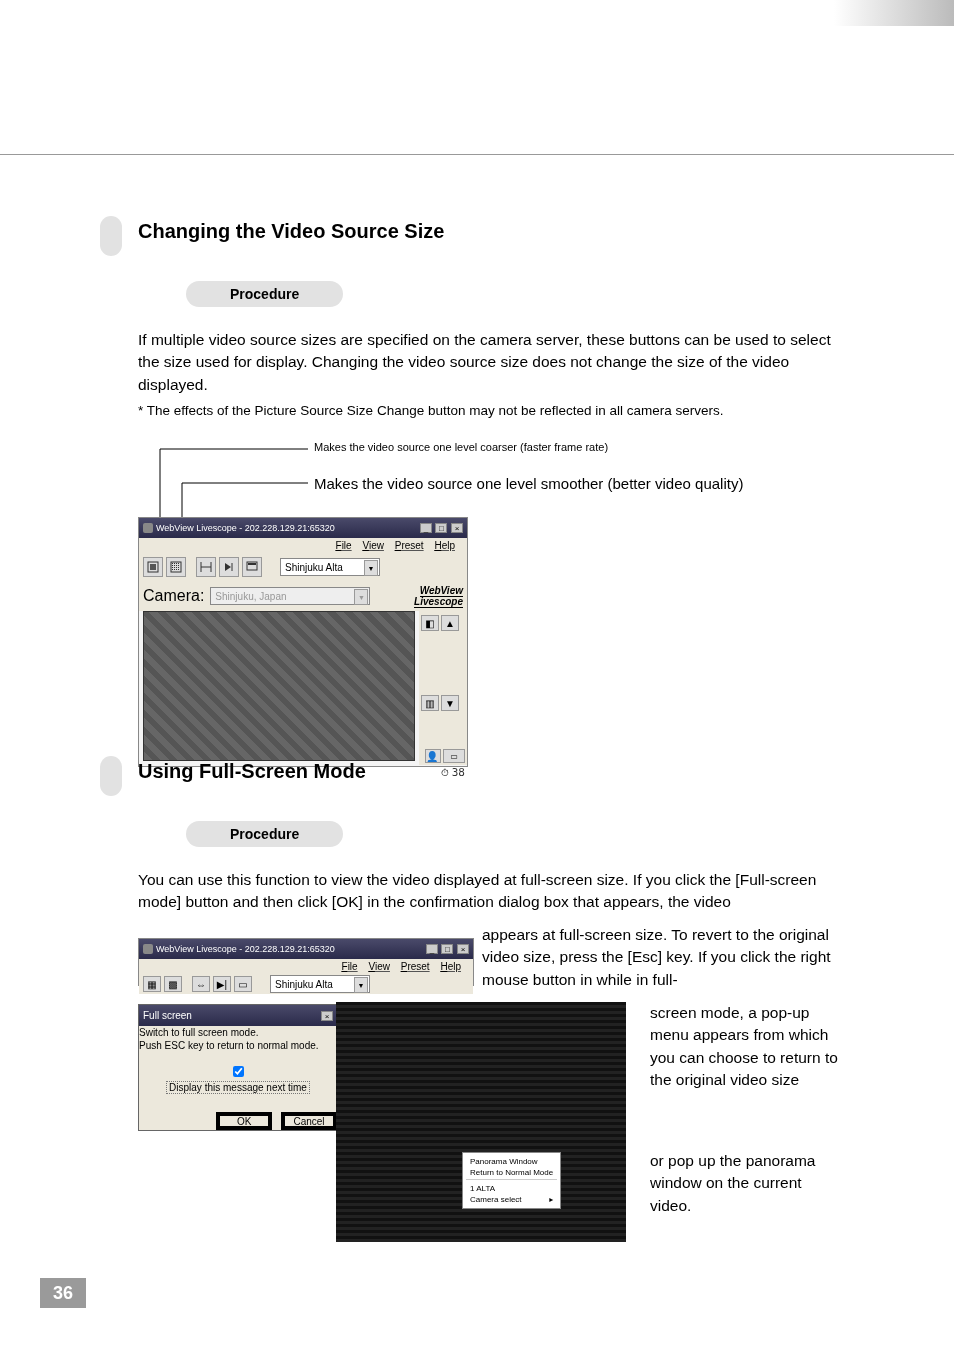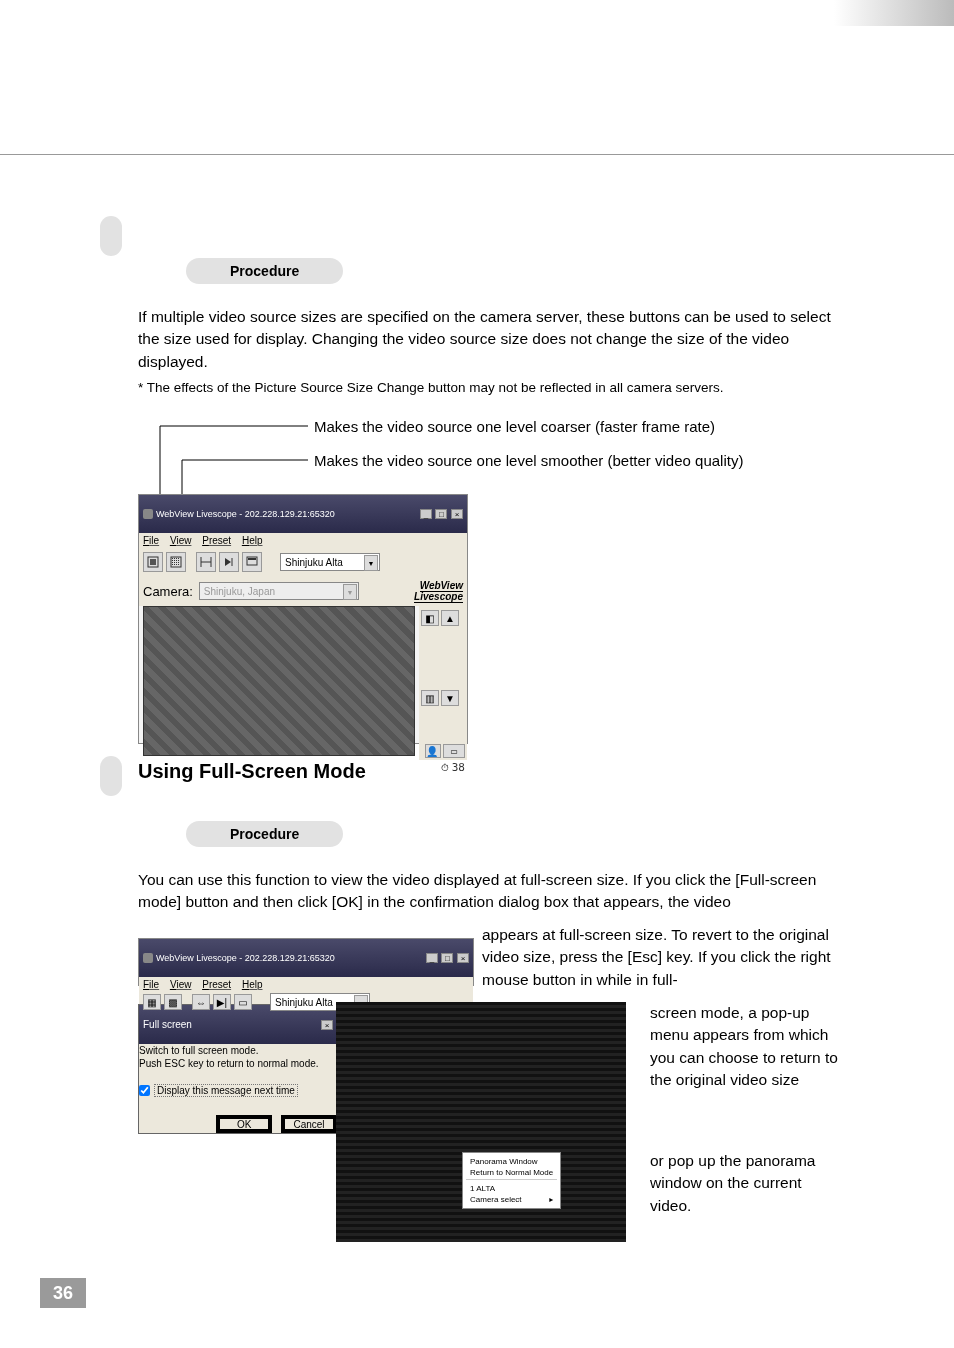--- a/index.html
+++ b/index.html
@@ -8,43 +8,43 @@
   .grad-bar { position: absolute; top: 0; right: 0; width: 120px; height: 26px; background: linear-gradient(to right, #fff, #bbb); }
   .topline { position: absolute; top: 154px; left: 0; width: 954px; height: 1px; background: #999; }
   .content { position: absolute; top: 220px; left: 138px; width: 700px; }
   h2.sec { font-size: 20px; font-weight: bold; margin-bottom: 38px; position: relative; }
   .bullet-oval { position: absolute; left: -38px; top: -4px; width: 22px; height: 40px; border-radius: 11px; background: #e2e2e2; }
   .proc-pill { background: #e2e2e2; border-radius: 14px; padding: 5px 44px; font-size: 14px; font-weight: bold; display: inline-block; margin-bottom: 22px; }
   p.body { font-size: 15.5px; line-height: 1.45; margin-bottom: 6px; }
   p.note { font-size: 13.5px; line-height: 1.4; margin-top: 4px; margin-bottom: 18px; }
   .shot-wrap { position: relative; margin-top: 8px; }
   .shot1 { width: 330px; height: 250px; background: #f4f4f4; border: 1px solid #888; font-size: 10px; }
-  .titlebar { background: linear-gradient(#4a4a6a, #2a2a4a); color: #fff; padding: 14px 4px; display: flex; justify-content: space-between; align-items: center; font-size: 9px; }
+  .titlebar { background: linear-gradient(#4a4a6a, #2a2a4a); color: #fff; padding: 5px 4px; display: flex; justify-content: space-between; align-items: center; font-size: 9px; }
   .wbtns span { display: inline-block; width: 12px; height: 10px; background: #ccc; border: 1px solid #888; margin-left: 1px; color: #000; text-align: center; line-height: 9px; font-size: 8px; }
-  .menubar { background: #ece8dc; padding: 2px 4px; font-size: 10px; }
+  .menubar { background: #ece8dc; padding: 2px 4px; font-size: 10px; text-align: right; }
   .menubar span { margin-right: 8px; text-decoration: underline; text-decoration-color: #555; }
   .menubar span u { text-decoration: underline; }
   .toolbar { background: #ece8dc; padding: 4px; display: flex; align-items: center; gap: 3px; height: 28px; }
   .tbtn { width: 20px; height: 20px; border: 1px solid #999; background: #ddd; display: inline-flex; align-items: center; justify-content: center; font-size: 10px; }
   .dropdown { height: 18px; border: 1px solid #888; background: #fff; font-size: 10px; padding: 1px 14px 1px 4px; position: relative; display: inline-flex; align-items: center; }
   .dropdown::after { content: "▼"; position: absolute; right: 1px; top: 1px; width: 12px; height: 14px; background: #ddd; border: 1px solid #999; font-size: 7px; display: flex; align-items: center; justify-content: center; }
   .cam-row { background: #ece8dc; padding: 4px; display: flex; align-items: center; gap: 6px; }
-  .cam-row label { font-size: 13px; }
+  .cam-row label { font-size: 16px; }
   .video-area { background: #555; margin: 0 4px 4px 4px; height: 150px; background-image: repeating-linear-gradient(45deg, #666 0, #666 6px, #555 6px, #555 12px); position: relative; border: 1px solid #333; }
   .wvlogo { position: absolute; right: 8px; top: 2px; font-size: 10px; font-style: italic; font-weight: bold; color: #000; text-align: right; }
   .wvlogo .u { border-bottom: 1px solid #000; }
   .timer { font-size: 11px; font-family: monospace; color: #333; }
 
   .section2 { position: absolute; top: 760px; left: 138px; width: 700px; }
   .shot2 { width: 336px; height: 48px; background: #f4f4f4; border: 1px solid #888; font-size: 10px; }
   .dialog { width: 200px; background: #ece8dc; border: 1px solid #666; font-size: 10px; margin-top: 18px; }
   .dialog .titlebar { font-size: 10px; }
   .dialog .dbody { }
   .dialog .msg { font-size: 10px; line-height: 1.3; margin-bottom: 14px; }
-  .chk { display: flex; align-items: center; gap: 4px; font-size: 10px; }
+  .chk { display: flex; align-items: center; gap: 4px; font-size: 10px; flex-direction: column; }
   .chk input { width: 11px; height: 11px; }
   .chk span { border: 1px dotted #777; padding: 0 2px; }
   .dbtns { text-align: right; margin-top: 18px; }
   .dbtn { width: 56px; height: 18px; border: 4px solid #000000; background: #ece8dc; font-size: 10px; display: inline-flex; align-items: center; justify-content: center; margin-left: 6px; }
   .night-shot { position: absolute; top: 1002px; left: 336px; width: 290px; height: 240px; background: #151515 repeating-linear-gradient(0deg, #222 0, #222 3px, #111 3px, #111 6px); }
   .ctx-menu { position: absolute; background: #fff; border: 1px solid #888; font-size: 8px; padding: 3px; }
   .ctx-menu div { white-space: nowrap; padding: 1px 4px; }
   .right-text { position: absolute; top: 924px; left: 482px; width: 356px; font-size: 15.5px; line-height: 1.45; }
   .right-text2 { position: absolute; top: 1002px; left: 650px; width: 190px; font-size: 15.5px; line-height: 1.45; }
   .right-text3 { position: absolute; top: 1150px; left: 650px; width: 190px; font-size: 15.5px; line-height: 1.45; }
@@ -54,37 +54,38 @@
 </head>
 <body>
 
 <div class="page">
   <div class="grad-bar"></div>
   <div class="topline"></div>
 
   <div class="content">
     <h2 class="sec">
       <span class="bullet-oval"></span>
+      <span>Changing the Video Source Size</span>
     </h2>
     <div class="sub" style="position:relative; left:48px;">
       <span class="proc-pill">Procedure</span>
     </div>
     <p class="body">If multiple video source sizes are specified on the camera server, these buttons can be used to select the size used for display. Changing the video source size does not change the size of the video displayed.</p>
     <p class="note">* The effects of the Picture Source Size Change button may not be reflected in all camera servers.</p>
 
     <div style="position:relative; height:70px;">
       <svg class="lead" style="left:22px; top:10px;" width="150" height="90">
           <line x1="0" y1="0" x2="148" y2="0" stroke="black"></line>
           <line x1="0" y1="0" x2="0" y2="90" stroke="black"></line>
         </svg>
       <svg class="lead" style="left:44px; top:44px;" width="128" height="56">
           <line x1="0" y1="0" x2="126" y2="0" stroke="black"></line>
           <line x1="0" y1="0" x2="0" y2="56" stroke="black"></line>
         </svg>
-      <div style="position:absolute; left:176px; top:2px; font-size:15px;text-align:right;">Makes the video source one level coarser (faster frame rate)</div>
+      <div style="position:absolute; left:176px; top:2px; font-size:11px;text-align:right;">Makes the video source one level coarser (faster frame rate)</div>
       <div style="position:absolute; left:176px; top:36px; font-size:15px;">Makes the video source one level smoother (better video quality)</div>
     </div>
 
     <div class="shot-wrap">
       <div class="shot1">
         <div class="titlebar">
           <span style="display:flex;align-items:center;gap:3px;">
               <span style="width:10px;height:10px;background:#888;border-radius:2px;"></span>
               <span>WebView Livescope - 202.228.129.21:65320</span>
             </span>

